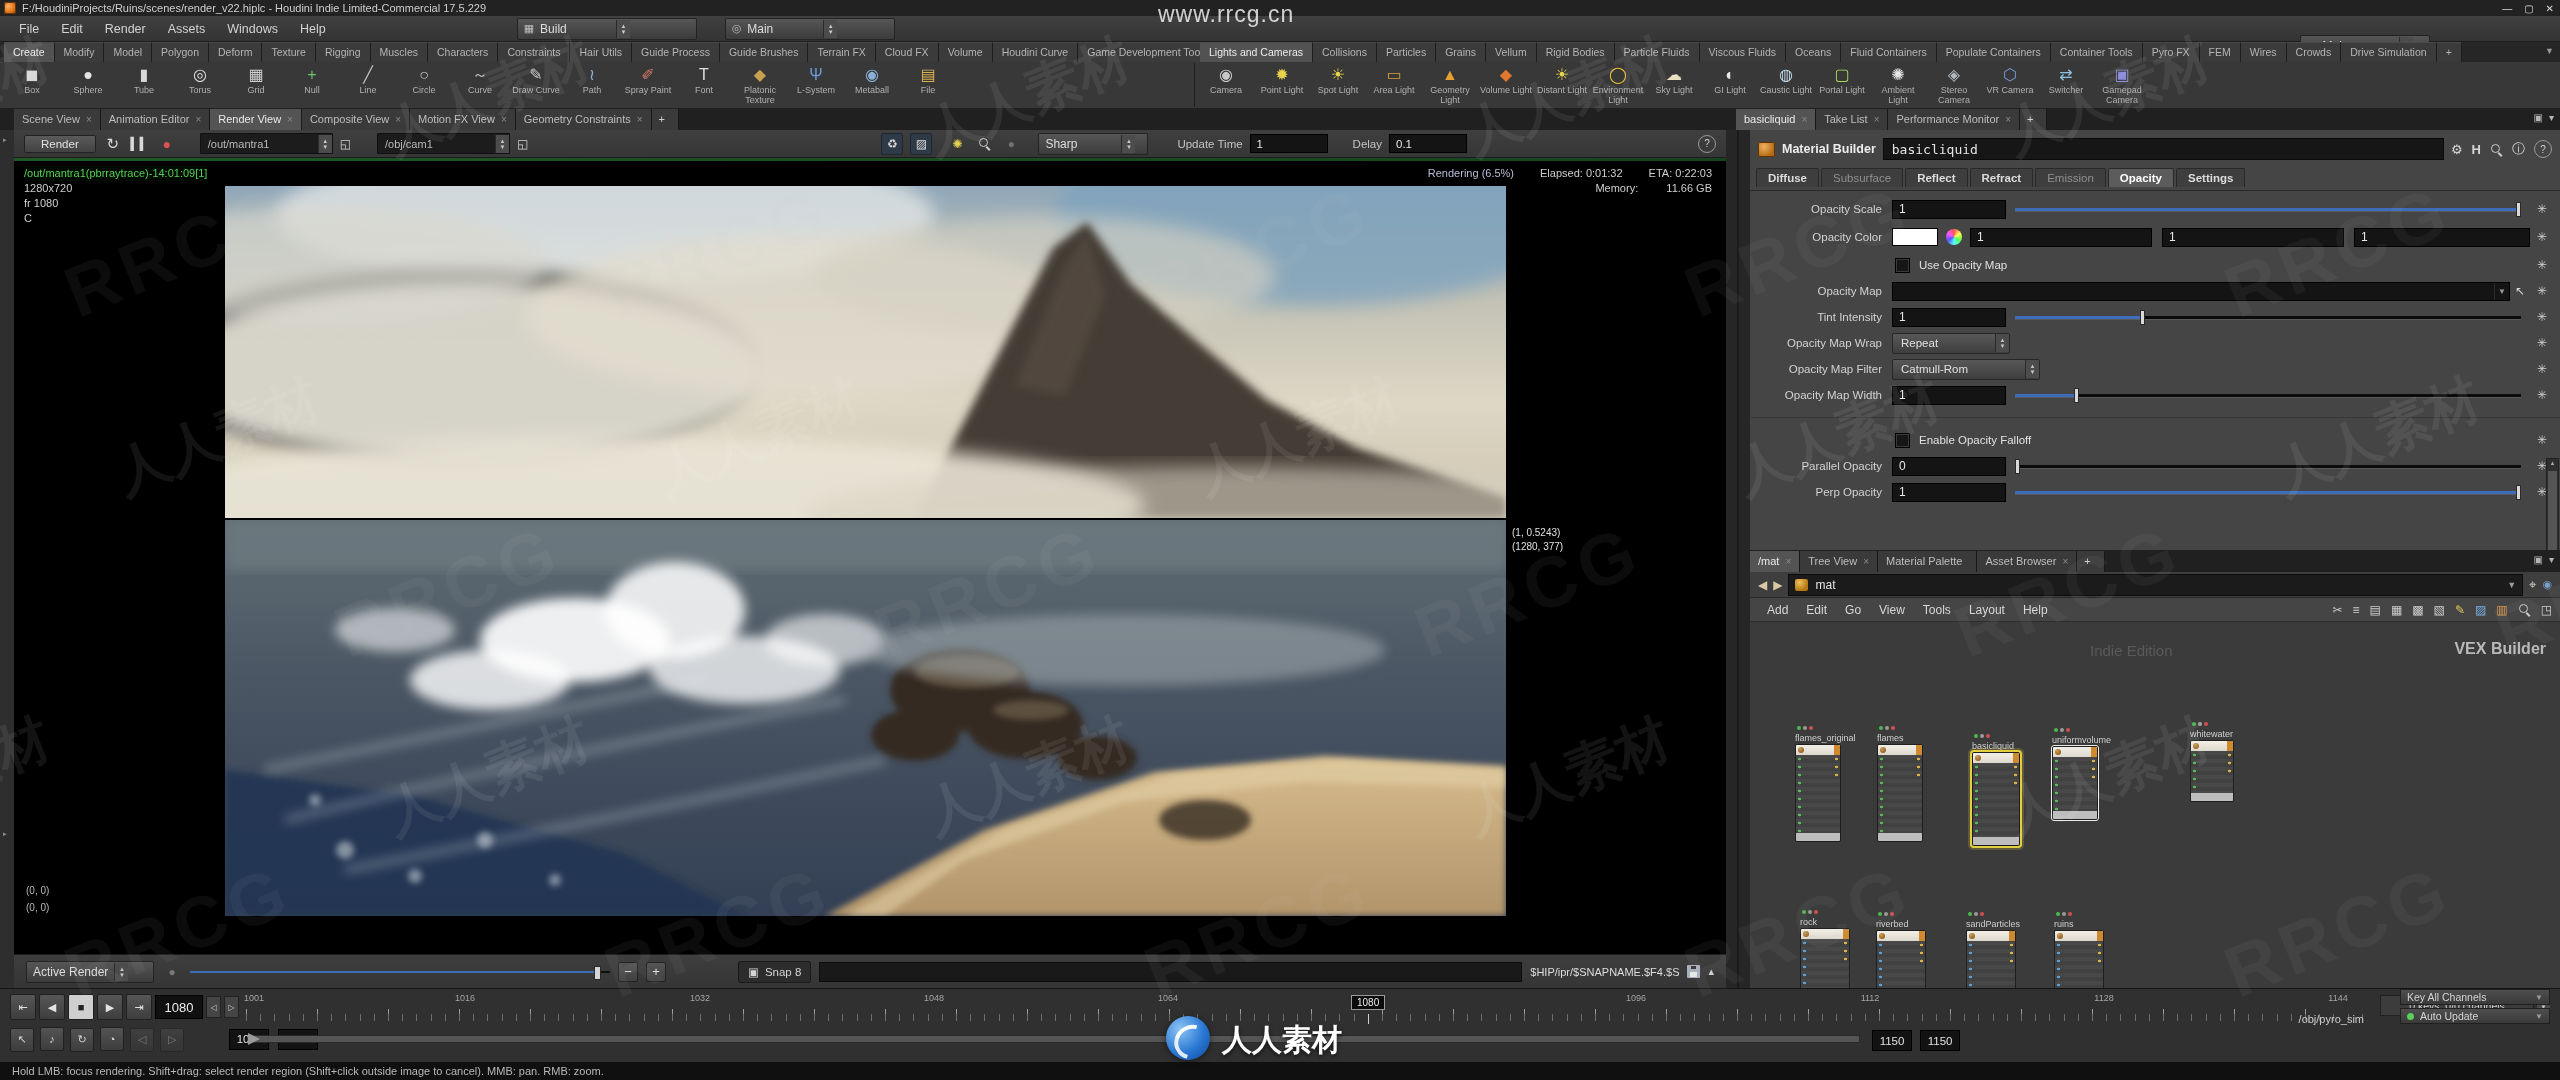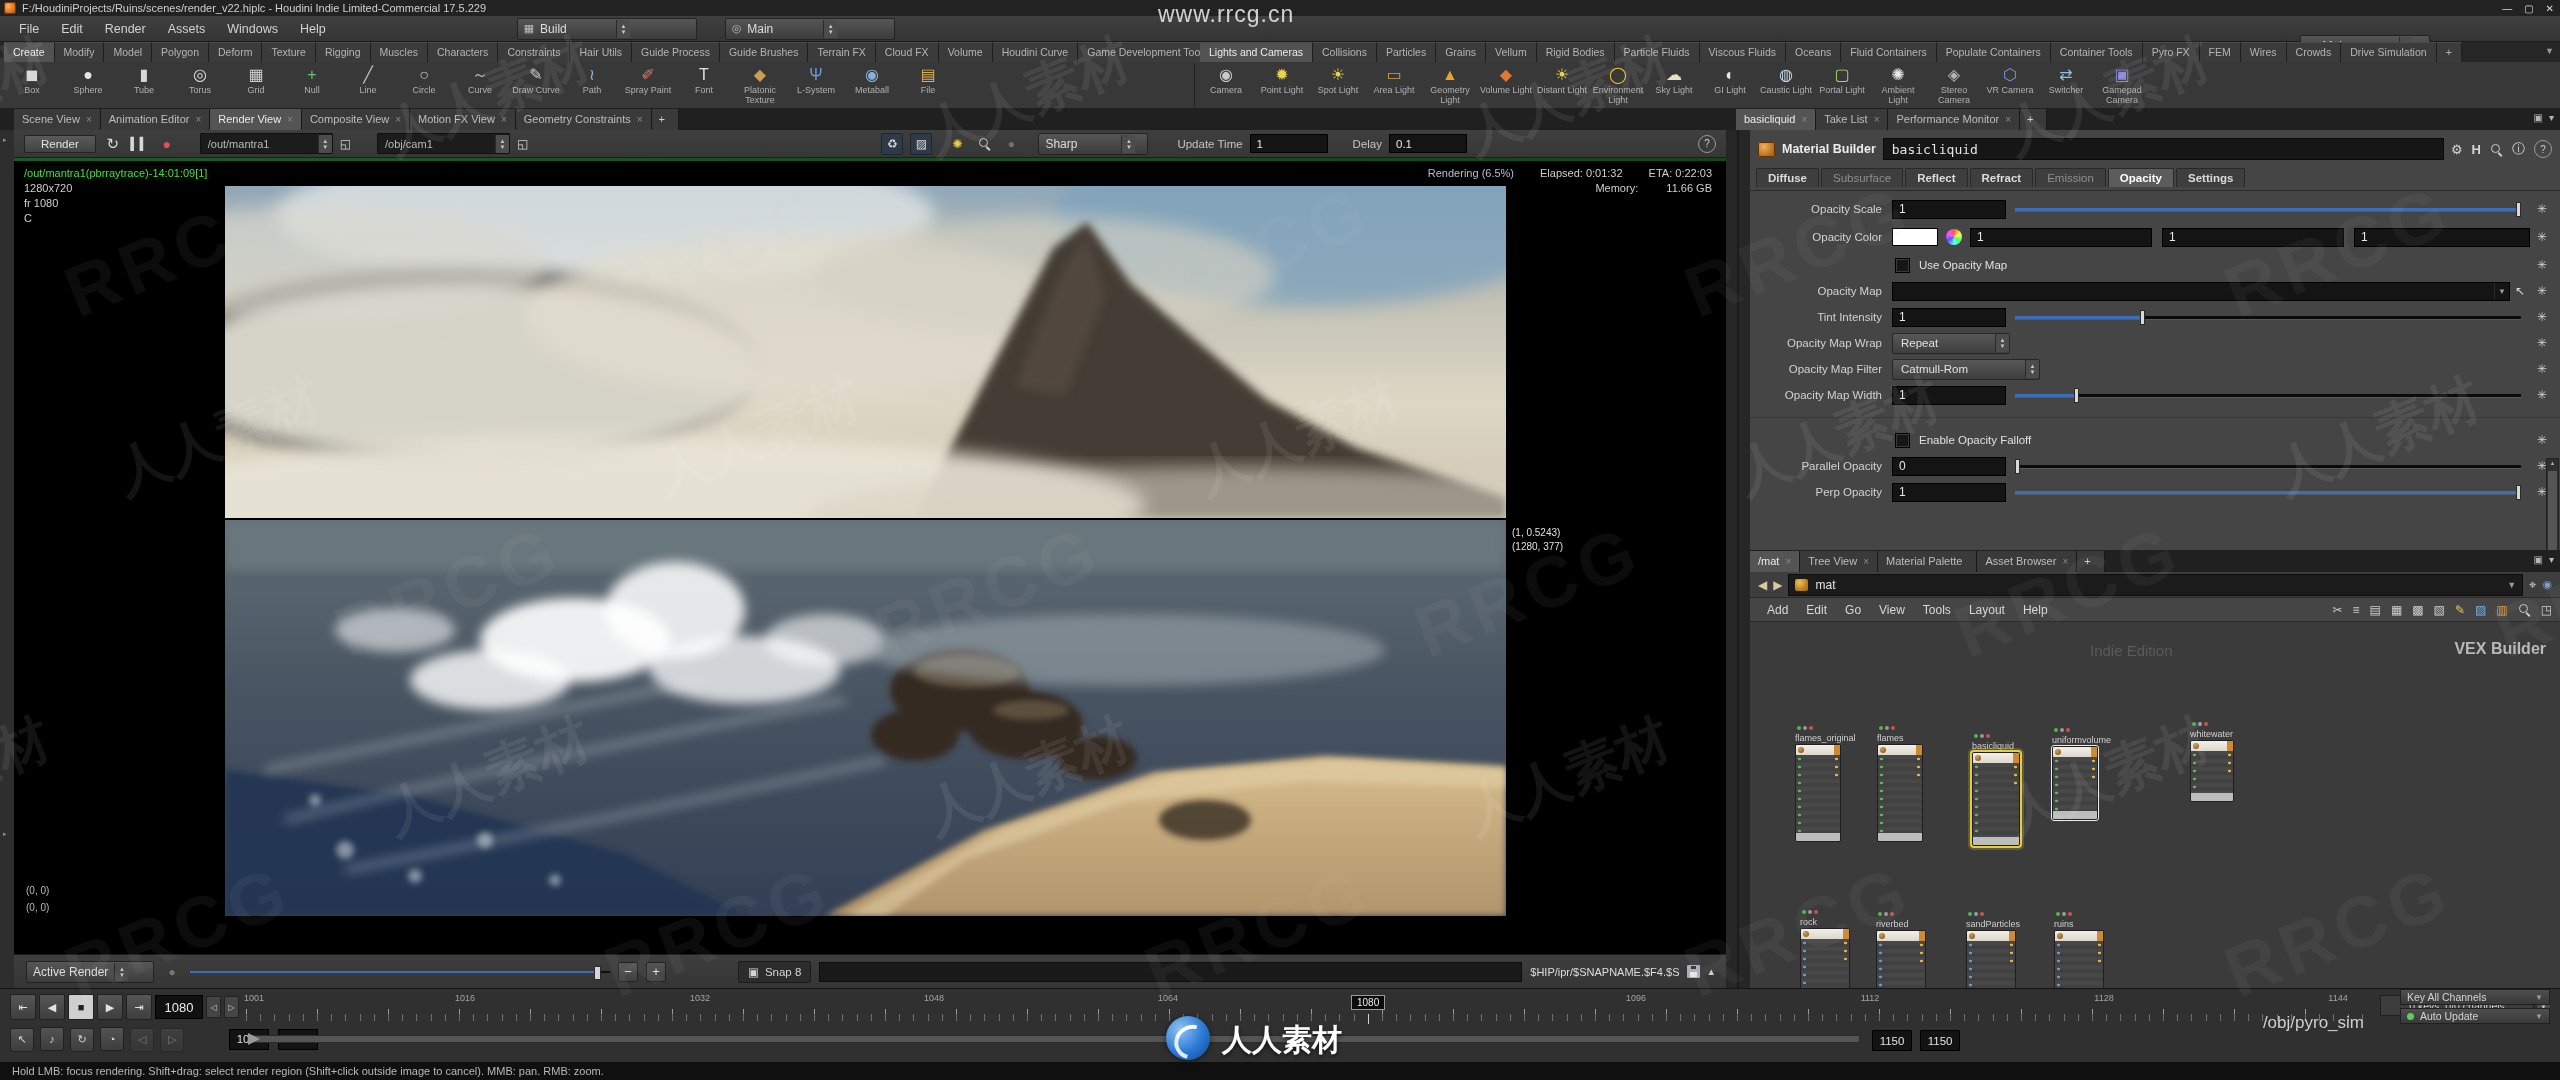--- a/index.html
+++ b/index.html
@@ -224,21 +224,21 @@
   #row2{position:absolute;left:10px;top:38px;right:0;height:32px}
   .mini{width:22px;height:22px;background:linear-gradient(#535353,#3d3d3d);border:1px solid #202020;border-radius:2px;
         color:#d5d5d5;display:inline-flex;align-items:center;justify-content:center;font-size:11px;margin-right:3px}
   .mini.dim{opacity:.45}
   .rangefield{width:38px;height:19px;background:#131313;border:1px solid #000;color:#e0e0e0;font-size:11.5px;
               display:inline-flex;align-items:center;justify-content:center;margin-right:5px}
   #rangetrack{position:absolute;left:238px;top:8px;width:1610px;height:6px;background:#555;border:1px solid #2a2a2a;border-radius:2px}
   #rangehandle{position:absolute;left:-1px;top:-3px;width:12px;height:12px;background:#9a9a9a;
                clip-path:polygon(0 0,100% 50%,0 100%)}
   #range-end{position:absolute;left:1862px;top:3px}
-  #oppath{position:absolute;right:196px;top:24px;color:#cfcfcf;font-size:17px}
+  #oppath{position:absolute;right:196px;top:24px;color:#cfcfcf;font-size:11px}
   .cornercombo{position:absolute;right:10px;width:150px;height:16px;background:linear-gradient(#4e4e4e,#3a3a3a);
                border:1px solid #202020;color:#d5d5d5;font-size:10.5px;display:flex;align-items:center;padding:0 6px;gap:6px;box-sizing:border-box}
   #keyall{top:0}
   #autoupdate{top:19px}
   .greendot{width:7px;height:7px;border-radius:50%;background:#5ad05a}
   .cornercombo .dd{margin-left:auto;color:#999;font-size:8px}
 
   
   #statusbar{position:absolute;left:0;top:1062px;width:100%;height:18px;background:#101010;color:#b8b8b8;
              font-size:11px;line-height:18px;padding:0 12px;box-sizing:border-box}

